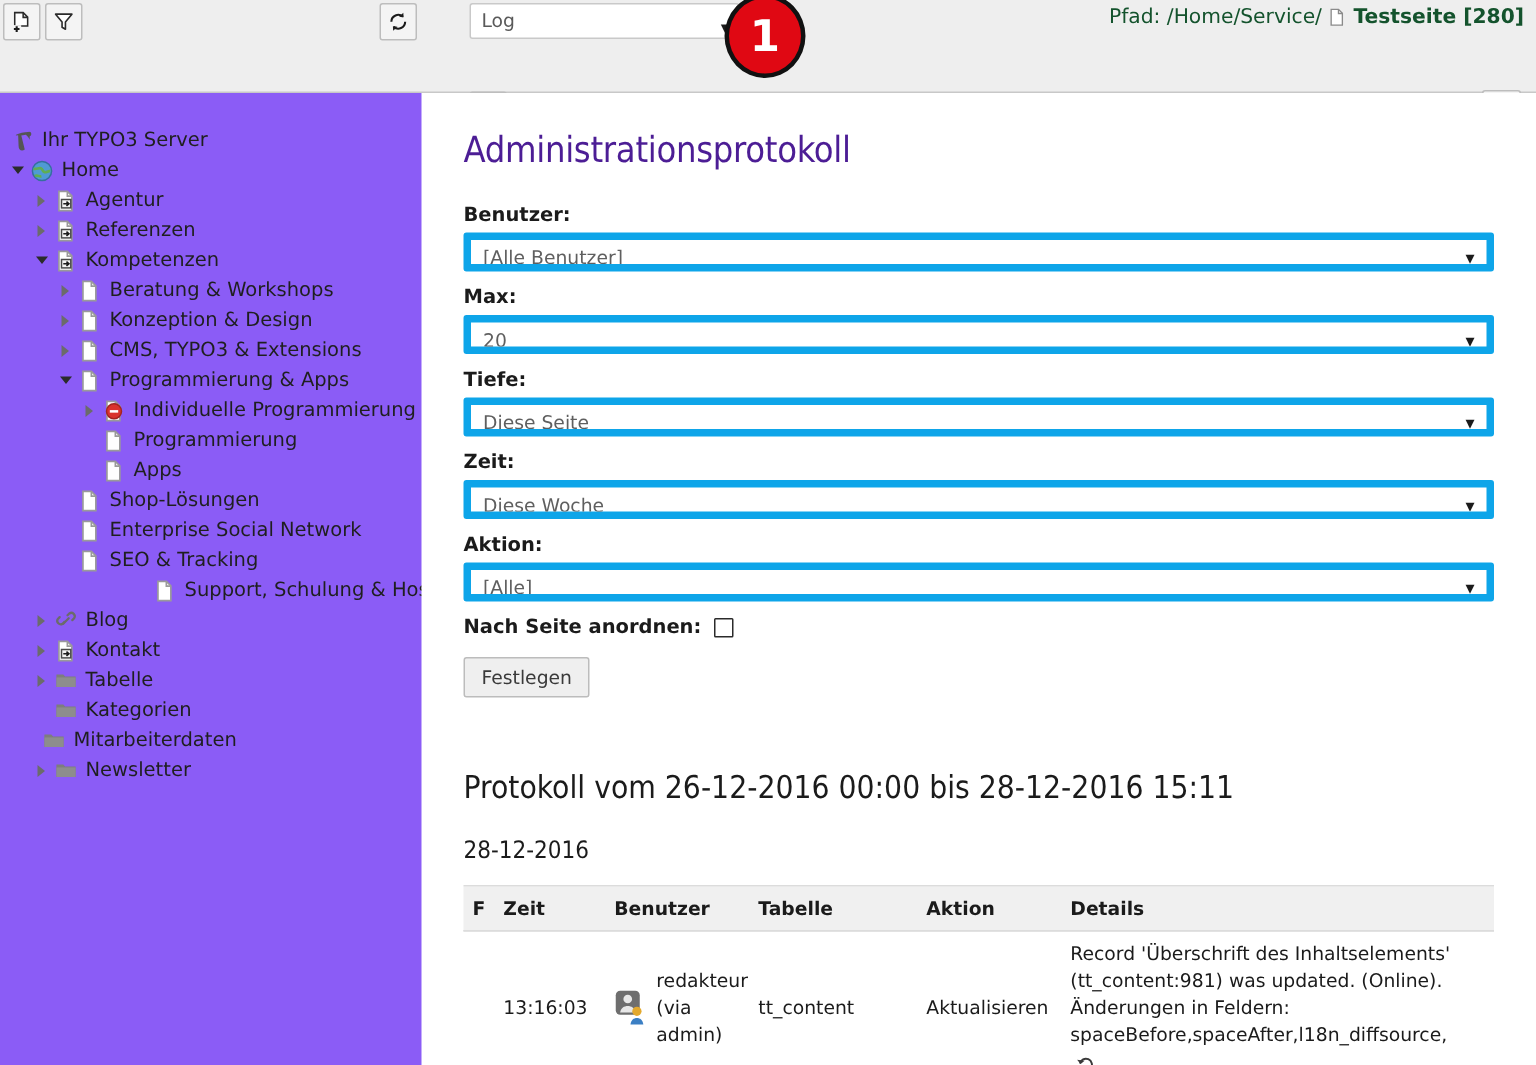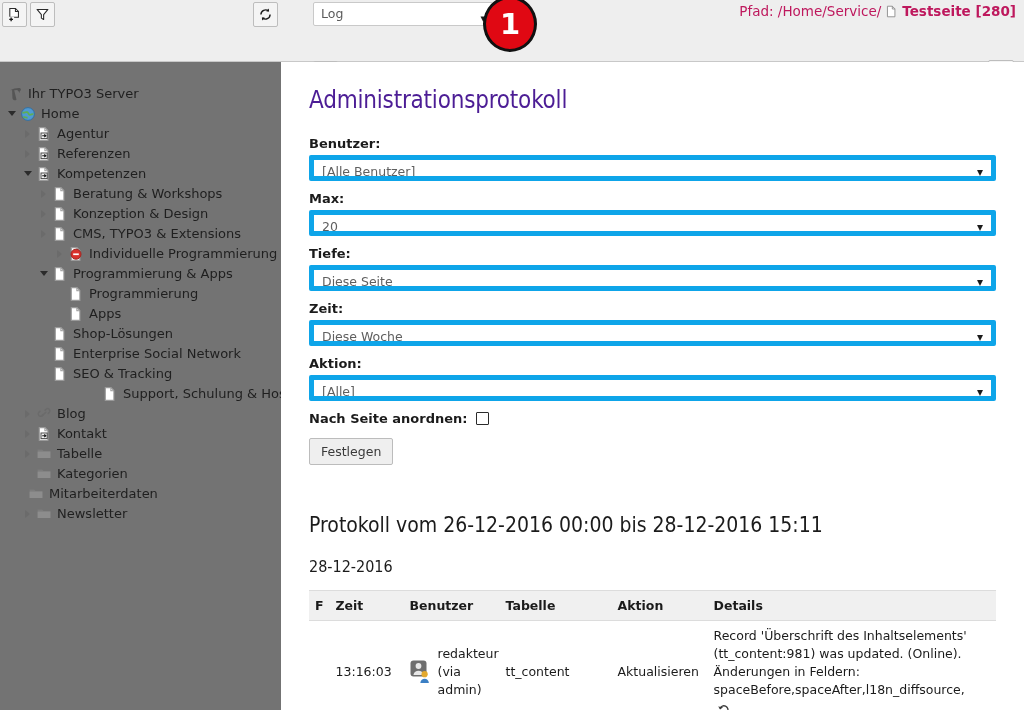--- a/index.html
+++ b/index.html
@@ -76,33 +76,33 @@
     display: flex; align-items: center; justify-content: center;
     font-family: "DejaVu Sans", "Liberation Sans", sans-serif;
     z-index: 40;
   }
 
   
   #pathbox {
     position: absolute;
     right: 8px; top: 3px;
     font-size: 13.5px;
-    color: #be185d;
+    color: #14532d;
     white-space: nowrap;
     display: flex; align-items: center; gap: 4px;
   }
   #pathbox .path-prefix { font-weight: normal; }
   #pathbox .path-page { font-weight: bold; }
 
   
   #sidebar {
     position: absolute;
     top: 62px; left: 0;
     width: 312px; height: 648px;
-    background: #737373;
+    background: #8b5cf6;
     border-right: 1px solid #c8c8c8;
     padding-top: 22px;
     overflow: hidden;
   }
   .tree-row {
     position: relative;
     height: 20px;
     display: flex; align-items: center;
     font-size: 13px;
     color: #1f1f1f;
@@ -386,41 +386,41 @@
       <div class="tree-row" style="padding-left: 38px;">
         <span class="tw collapsed"></span>
         <span class="tree-ico">
           <svg xmlns="http://www.w3.org/2000/svg" width="16" height="16" viewBox="0 0 16 16" style="display:block">
             <path d="M3.3 1.6h5.6l3 3v9.8H3.3z" fill="#fff" stroke="#9a9a9a" stroke-width="1.1"></path>
             <path d="M8.9 1.7v3h3" fill="none" stroke="#9a9a9a" stroke-width="1.1"></path>
           </svg>
         </span>
         <span class="tree-label">CMS, TYPO3 &amp; Extensions</span>
       </div>
+      <div class="tree-row" style="padding-left: 38px;">
+        <span class="tw expanded"></span>
+        <span class="tree-ico">
+          <svg xmlns="http://www.w3.org/2000/svg" width="16" height="16" viewBox="0 0 16 16" style="display:block">
+            <path d="M3.3 1.6h5.6l3 3v9.8H3.3z" fill="#fff" stroke="#9a9a9a" stroke-width="1.1"></path>
+            <path d="M8.9 1.7v3h3" fill="none" stroke="#9a9a9a" stroke-width="1.1"></path>
+          </svg>
+        </span>
+        <span class="tree-label">Programmierung &amp; Apps</span>
+      </div>
       <div class="tree-row" style="padding-left: 54px;">
         <span class="tw collapsed"></span>
         <span class="tree-ico">
           <svg xmlns="http://www.w3.org/2000/svg" width="16" height="16" viewBox="0 0 16 16" style="display:block">
             <path d="M3.3 1.6h5.6l3 3v9.8H3.3z" fill="#fff" stroke="#9a9a9a" stroke-width="1.1"></path>
             <path d="M8.9 1.7v3h3" fill="none" stroke="#9a9a9a" stroke-width="1.1"></path>
             <circle cx="8" cy="8.2" r="5" fill="#d9332d" stroke="#a32420" stroke-width="1"></circle>
             <rect x="5.2" y="7.4" width="5.6" height="1.7" fill="#ffffff"></rect>
           </svg>
         </span>
         <span class="tree-label">Individuelle Programmierung</span>
-      </div>
-      <div class="tree-row" style="padding-left: 38px;">
-        <span class="tw expanded"></span>
-        <span class="tree-ico">
-          <svg xmlns="http://www.w3.org/2000/svg" width="16" height="16" viewBox="0 0 16 16" style="display:block">
-            <path d="M3.3 1.6h5.6l3 3v9.8H3.3z" fill="#fff" stroke="#9a9a9a" stroke-width="1.1"></path>
-            <path d="M8.9 1.7v3h3" fill="none" stroke="#9a9a9a" stroke-width="1.1"></path>
-          </svg>
-        </span>
-        <span class="tree-label">Programmierung &amp; Apps</span>
       </div>
       <div class="tree-row" style="padding-left: 54px;">
         <span class="tw"></span>
         <span class="tree-ico">
           <svg xmlns="http://www.w3.org/2000/svg" width="16" height="16" viewBox="0 0 16 16" style="display:block">
             <path d="M3.3 1.6h5.6l3 3v9.8H3.3z" fill="#fff" stroke="#9a9a9a" stroke-width="1.1"></path>
             <path d="M8.9 1.7v3h3" fill="none" stroke="#9a9a9a" stroke-width="1.1"></path>
           </svg>
         </span>
         <span class="tree-label">Programmierung</span>

